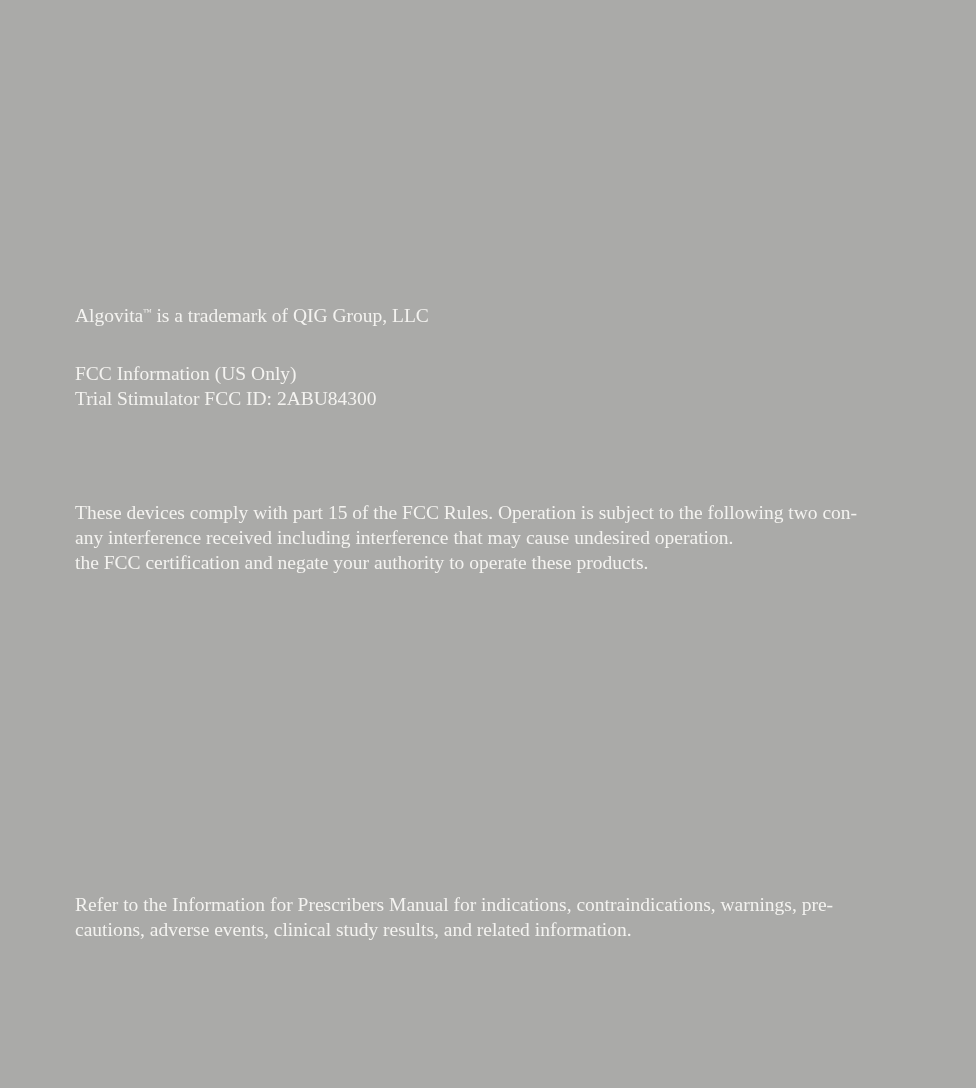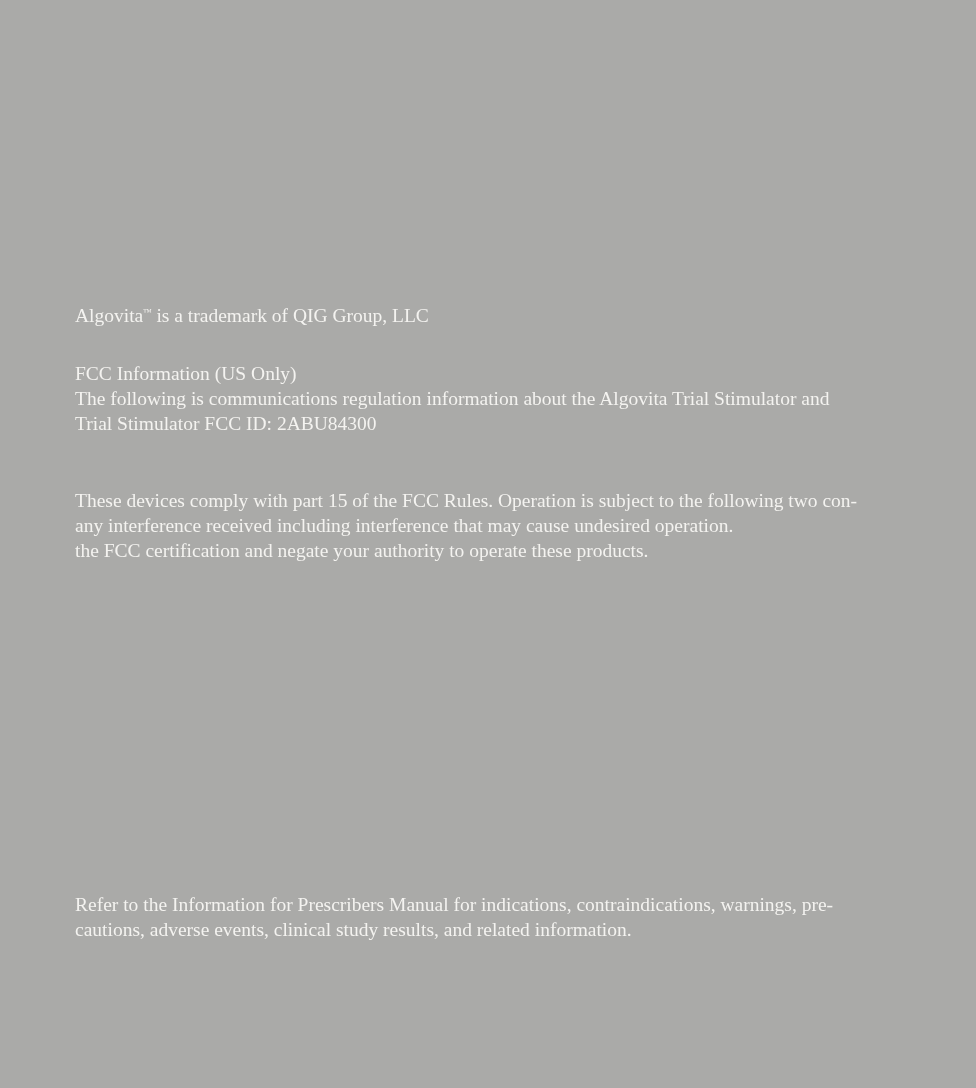--- a/index.html
+++ b/index.html
@@ -27,33 +27,32 @@
       line-height: 33px;
       white-space: nowrap;
     }
     .tm {
       font-size: 9px;
       vertical-align: 7px;
       letter-spacing: -0.5px;
     }
     #trademark { top: 296px; }
     #fcc-info { top: 357px; }
-    #compliance { top: 484px; }
+    #compliance { top: 496px; }
     #refer { top: 888px; }
   </style>
 </head>
 <body>
 
 <div class="block" id="trademark">
   <span class="line"><span>Algovita</span><span class="tm">™</span><span> is a trademark of QIG Group, LLC</span></span>
 </div>
 
 <div class="block" id="fcc-info">
   <span class="line">FCC Information (US Only)</span>
-  <span class="line">The following is communications regulation information about the Algovita Trial Stimulator and</span>
   <span class="line">Trial Stimulator FCC ID: 2ABU84300</span>
 </div>
 
 <div class="block" id="compliance">
   <span class="line">These devices comply with part 15 of the FCC Rules. Operation is subject to the following two con-</span>
   <span class="line">any interference received including interference that may cause undesired operation.</span>
   <span class="line">the FCC certification and negate your authority to operate these products.</span>
 </div>
 
 <div class="block" id="refer">

